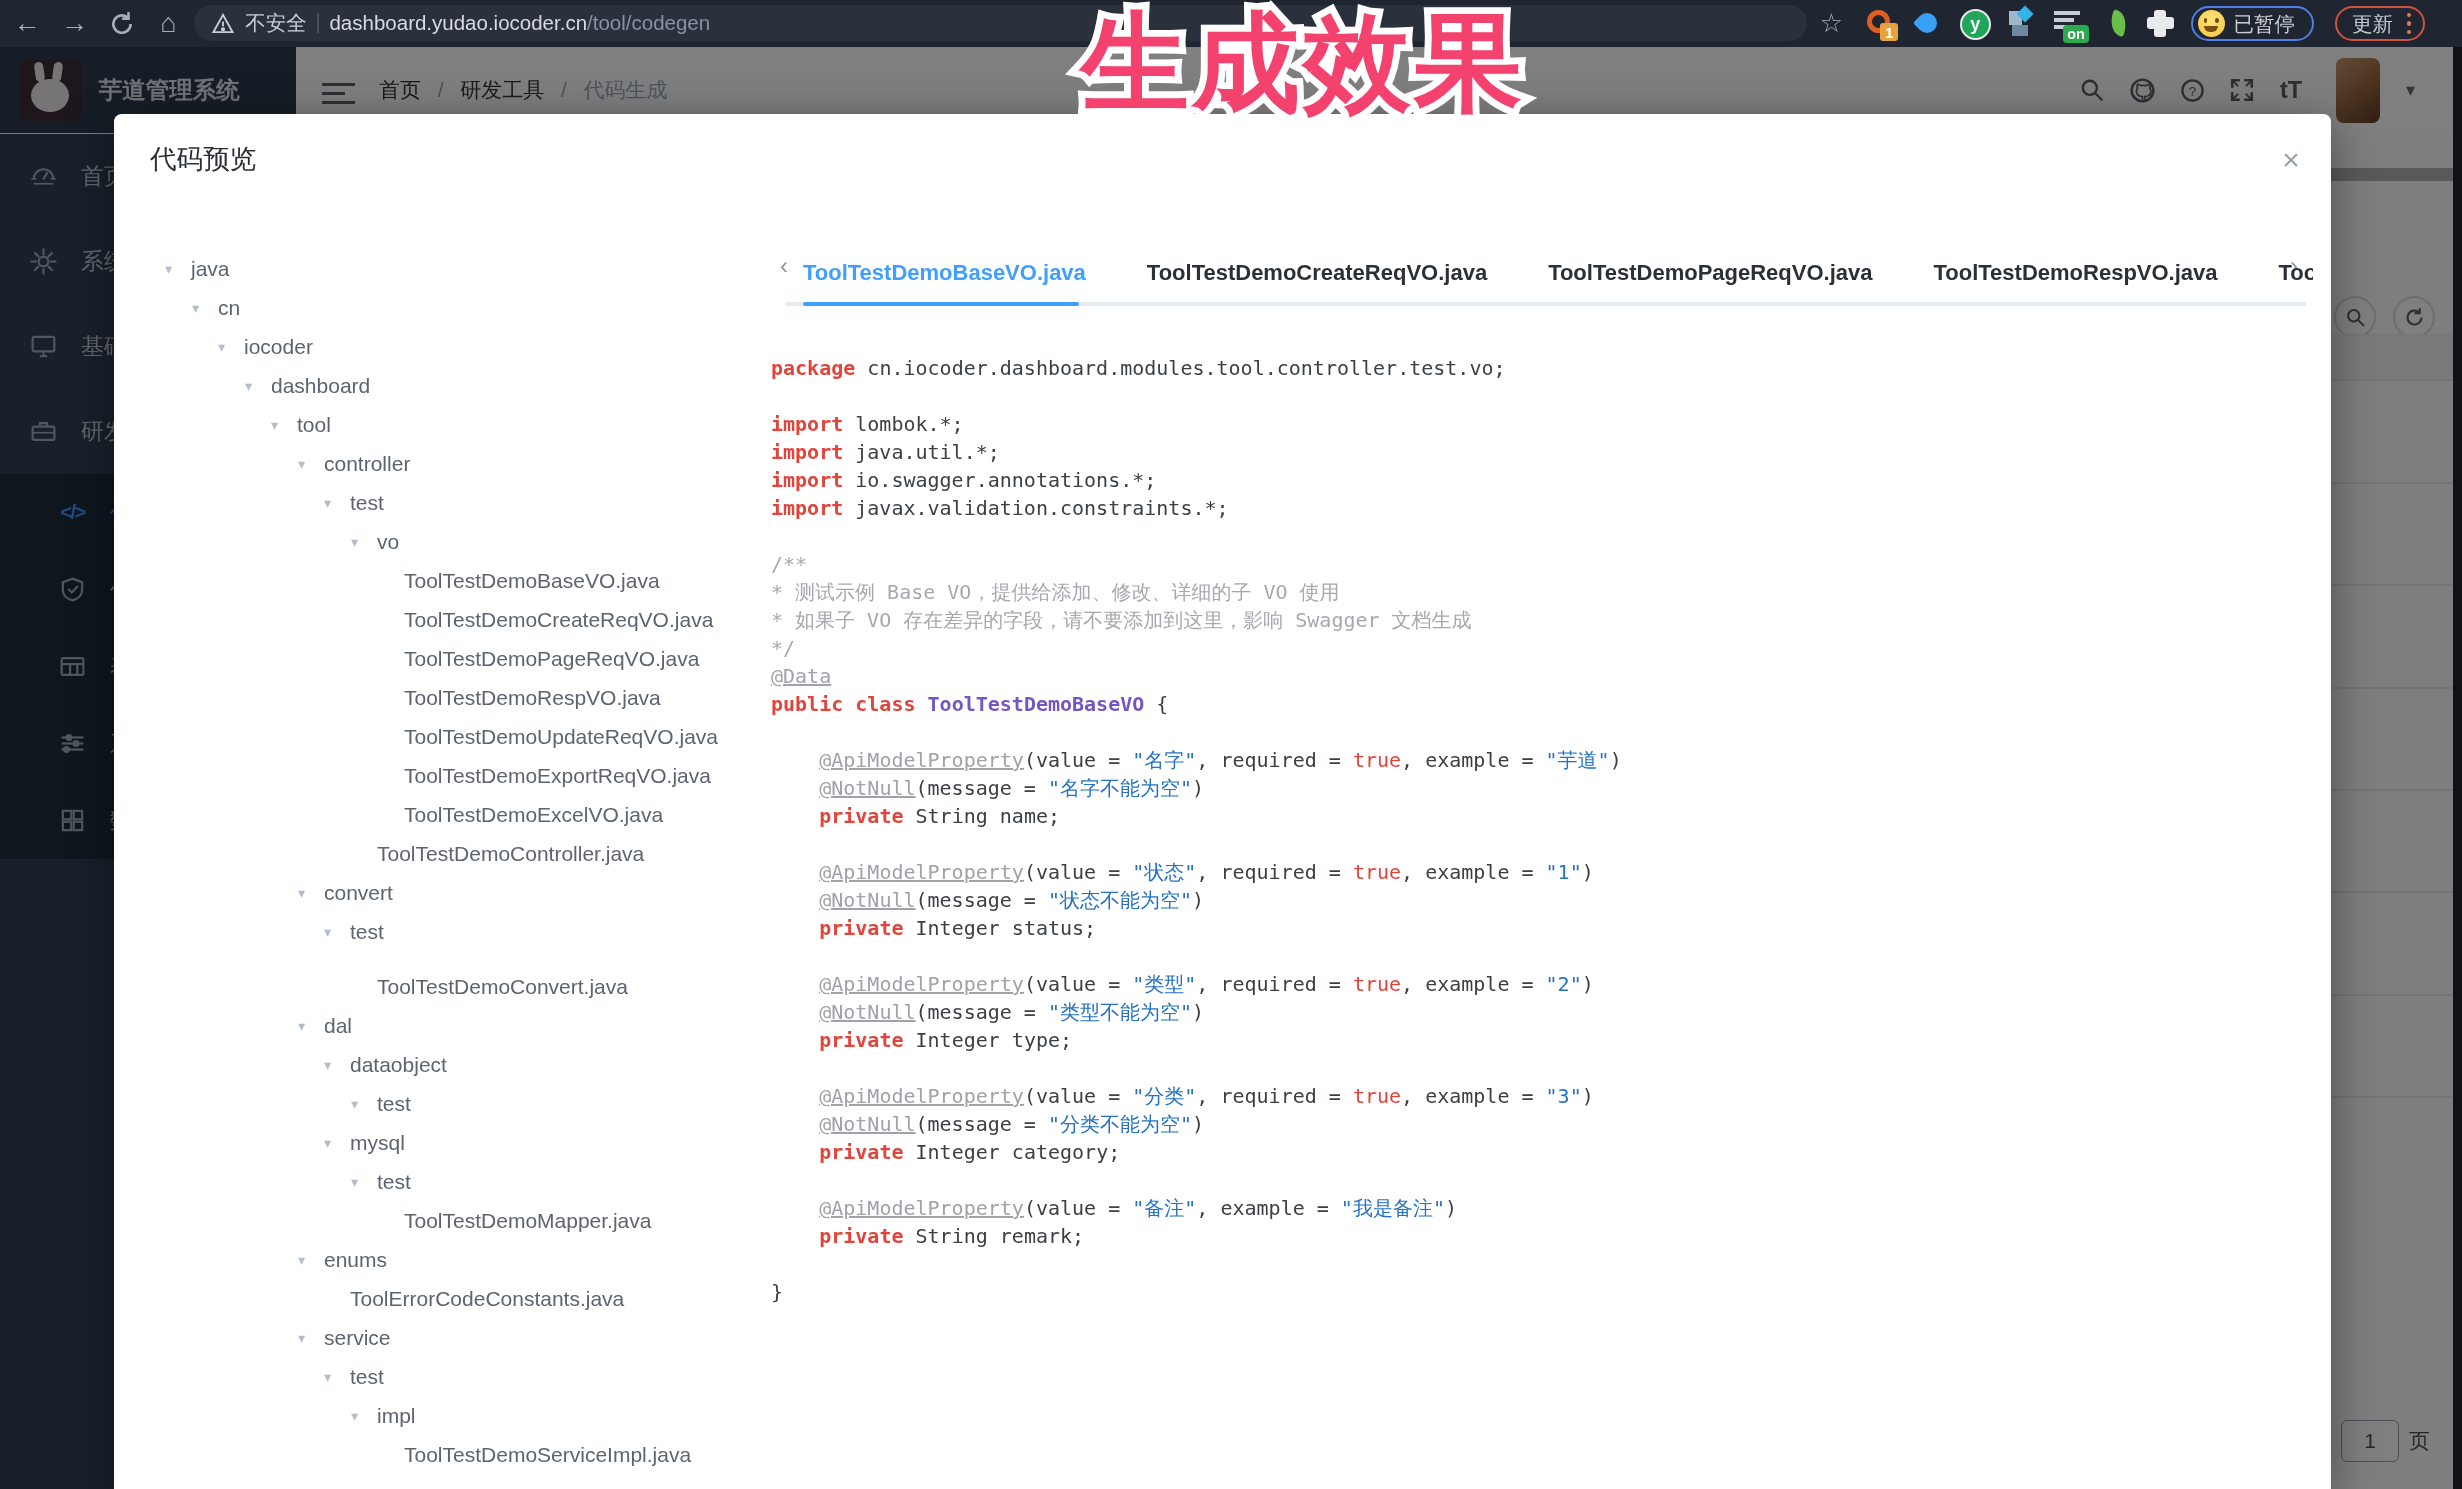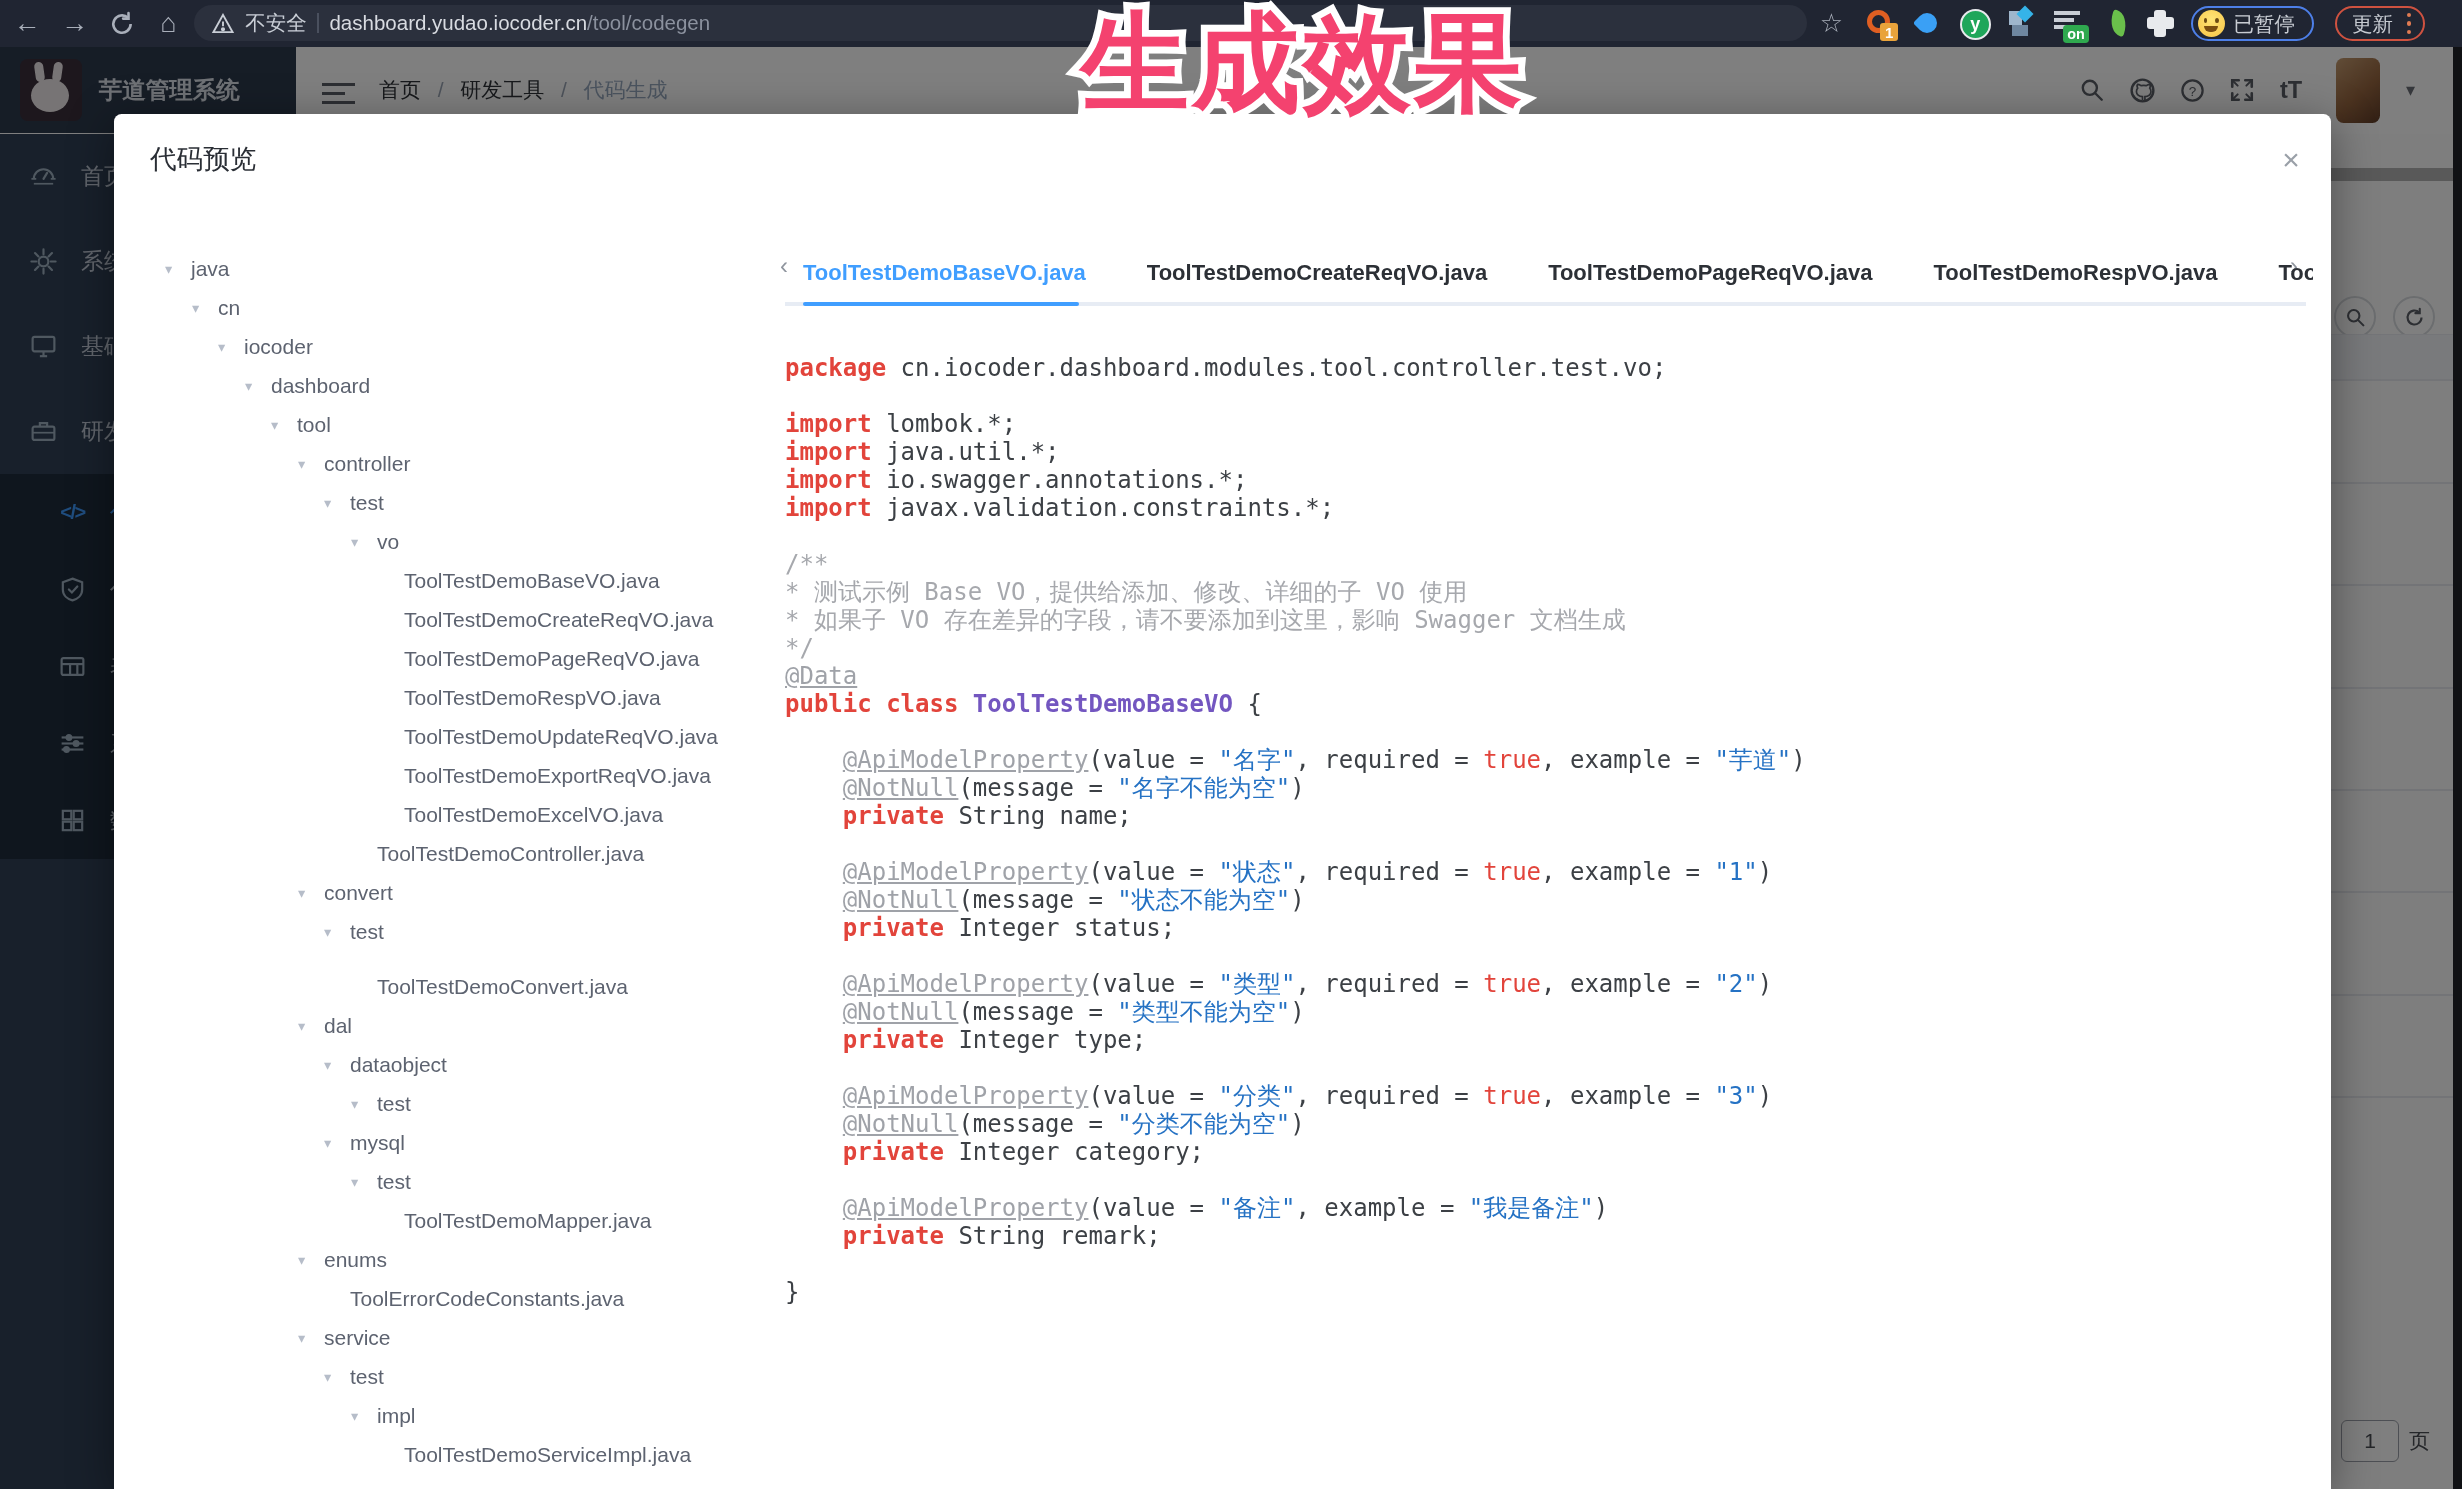--- a/index.html
+++ b/index.html
@@ -101,22 +101,22 @@
   .tree{position:absolute;left:36px;top:135px;width:630px;height:1241px;overflow:hidden;}
   .tree-row{height:39px;display:flex;align-items:center;font-size:21px;color:#5d6370;white-space:nowrap;}
   .tree-arrow{width:26px;font-size:14.4px;color:#b6bdc9;flex:0 0 26px;}
   .tabs-prev{position:absolute;left:666px;top:138px;font-size:24px;color:#8f959e;}
   .tabs-next{position:absolute;left:2176px;top:138px;font-size:24px;color:#8f959e;}
   .tabs{position:absolute;left:689px;top:135px;height:47px;width:1510px;display:flex;align-items:center;overflow:hidden;}
   .tab{margin-right:61px;font-size:22px;font-weight:600;color:#2c3036;flex:0 0 auto;}
   .tab.active{color:#409eff;}
   .tab-line{position:absolute;left:671px;top:188px;width:1521px;height:3.8px;background:#e7ecf4;}
   .tab-line-active{position:absolute;left:689px;top:188px;width:276px;height:3.8px;background:#409eff;border-radius:2.3px;}
-  .code{position:absolute;left:671px;top:240px;width:1525px;
-        font-family:"DejaVu Sans Mono","Liberation Mono",monospace;font-size:24px;line-height:28px;
+  .code{position:absolute;left:657px;top:240px;width:1525px;
+        font-family:"DejaVu Sans Mono","Liberation Mono",monospace;font-size:20px;line-height:28px;
         color:#3c4045;white-space:pre;}
   .t-k{color:#e2443b;font-weight:bold;}
   .t-n{color:#7356c0;font-weight:bold;}
   .t-s{color:#2572c4;}
   .t-b{color:#e2443b;margin-top:48px;}
   .t-a{color:#9fa2a8;text-decoration:underline;}
   .t-c{color:#a6a8ad;}
   .t-p{color:#3c4045;}
   
   .ann{position:absolute;left:1081px;top:10.6px;z-index:60;font-size:108px;font-weight:bold;letter-spacing:3px;line-height:1.12;font-family:Liberation Mono, monospace;}

